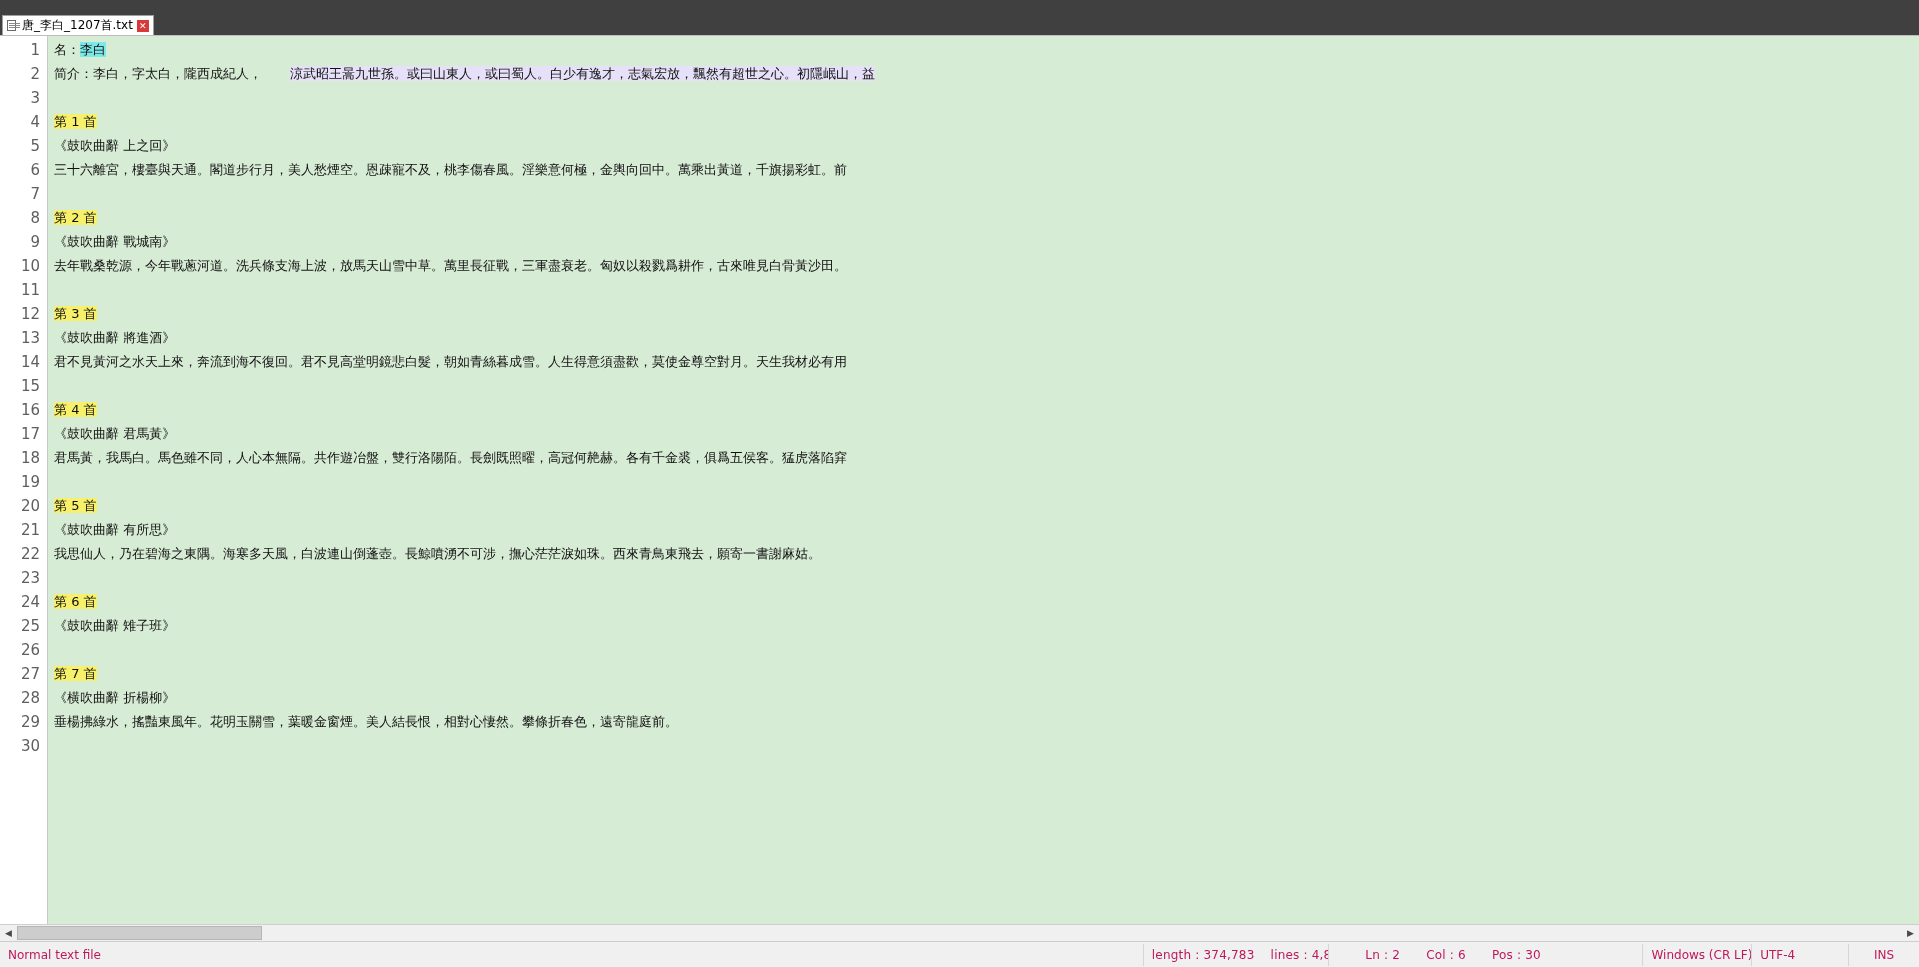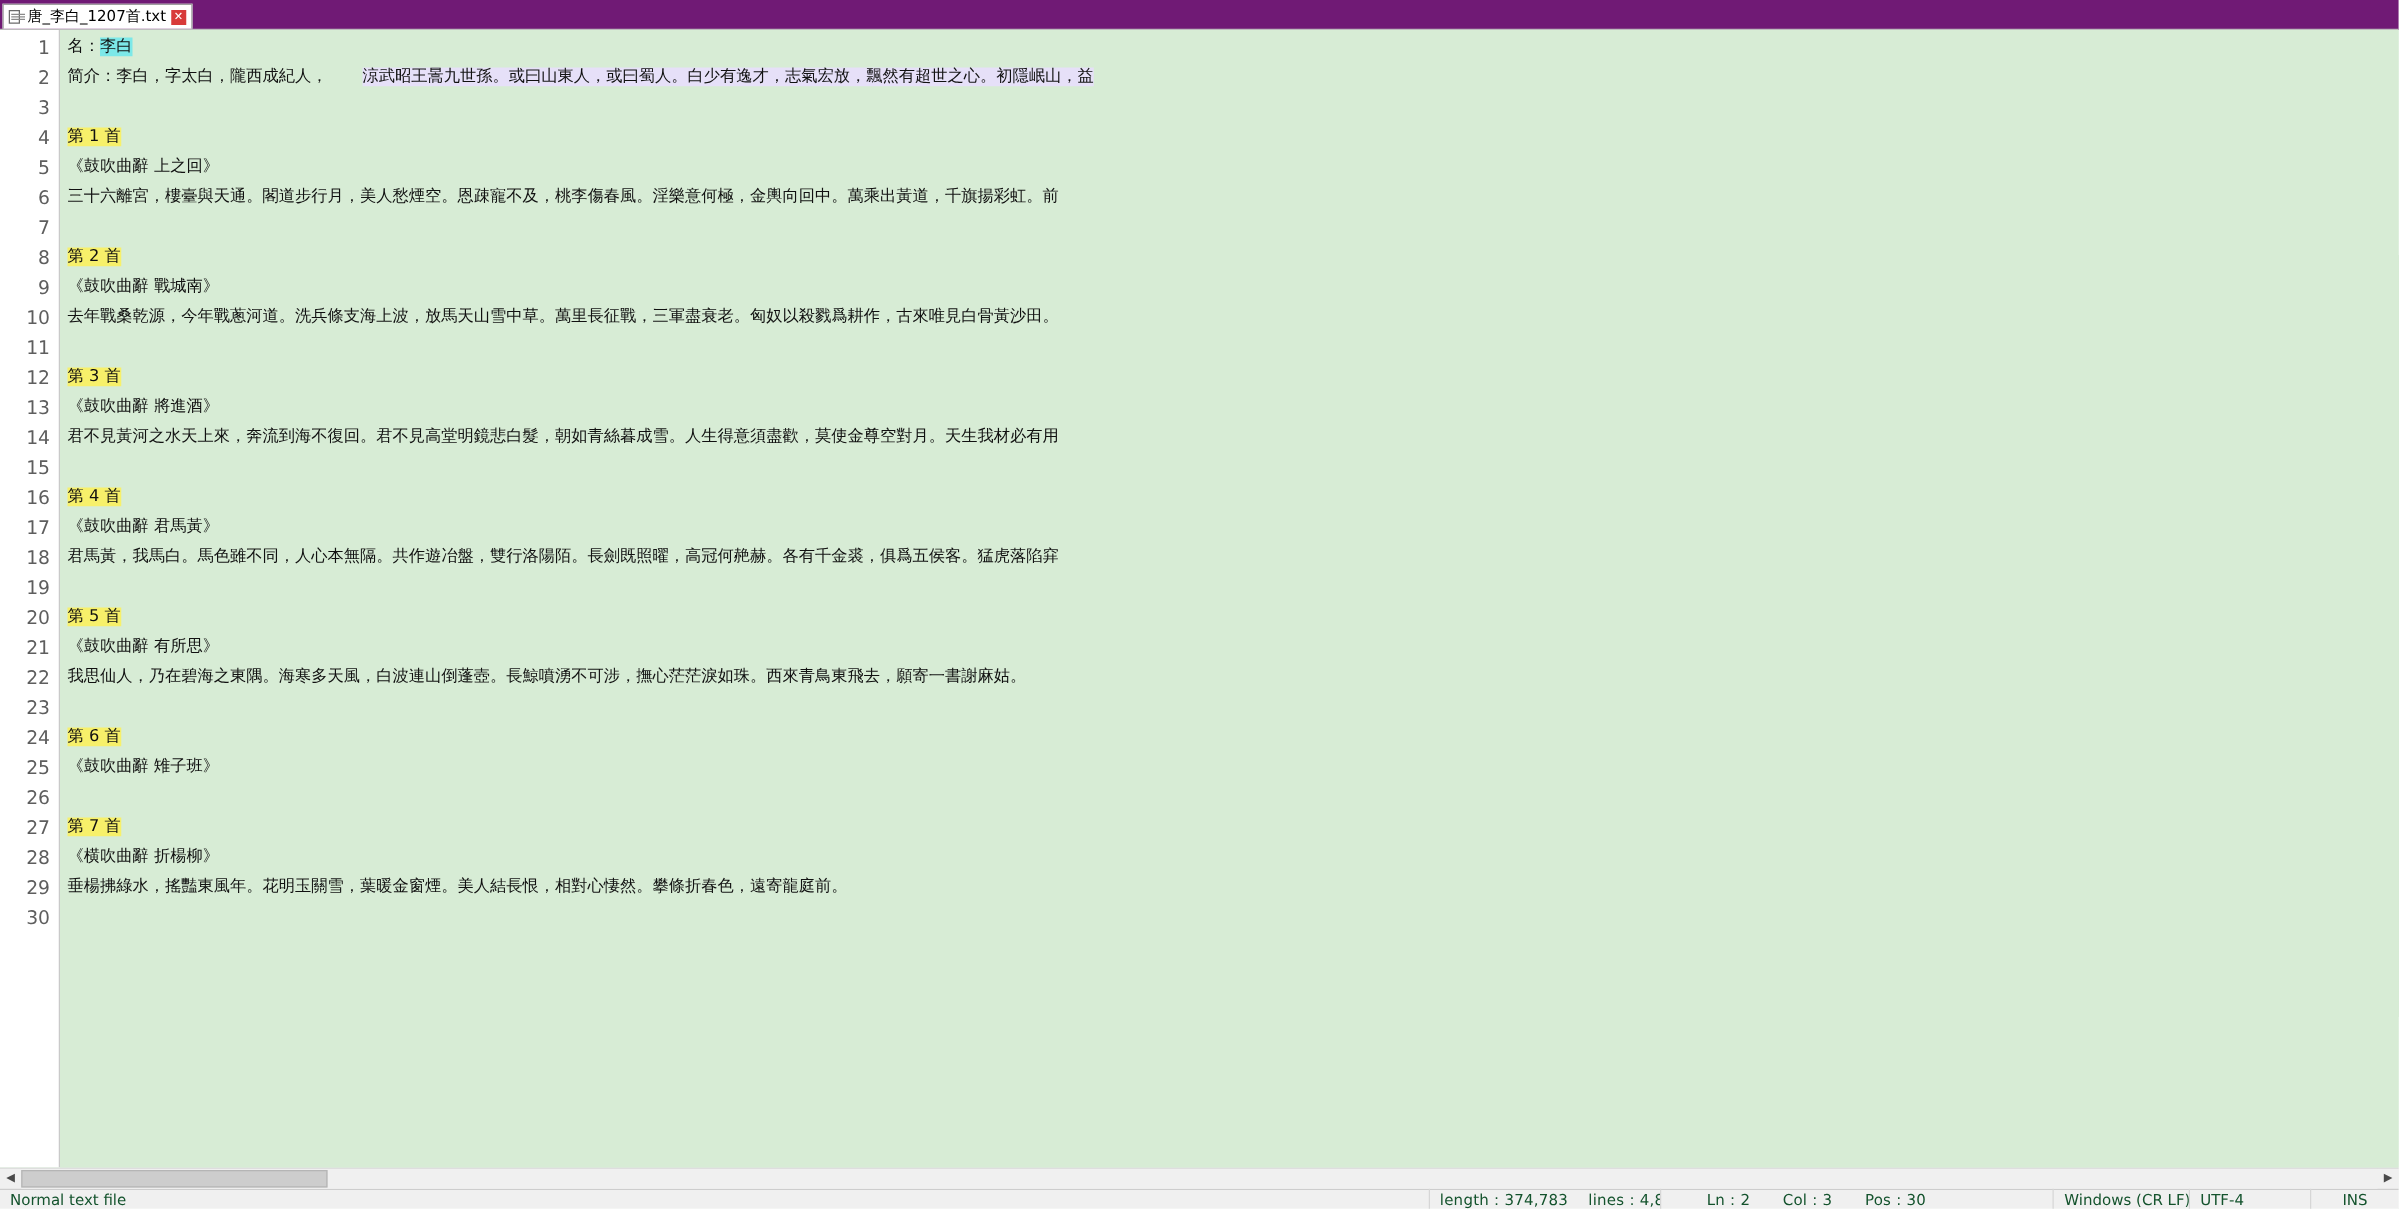--- a/index.html
+++ b/index.html
@@ -18,22 +18,22 @@
   #app {
     width: 1919px;
     height: 967px;
     display: flex;
     flex-direction: column;
     background: #ffffff;
   }
 
   
   .tabbar {
-    height: 24px;
-    background: #701a75;
+    height: 36px;
+    background: #404040;
     border-bottom: 1px solid #bdbdbd;
     display: flex;
     align-items: flex-end;
     padding-left: 2px;
     box-sizing: border-box;
   }
   .tab {
     display: flex;
     align-items: center;
     height: 20px;
@@ -174,29 +174,29 @@
     top: 1px;
     width: 245px;
     height: 14px;
     background: #cdcdcd;
     border: 1px solid #b5b5b5;
     box-sizing: border-box;
   }
 
   
   .statusbar {
-    height: 16px;
+    height: 26px;
     flex: none;
     background: #f0f0f0;
     border-top: 1px solid #cdcdcd;
     display: flex;
     align-items: center;
     font-size: 12px;
     font-family: "DejaVu Sans", sans-serif;
-    color: #14532d;
+    color: #be185d;
     box-sizing: border-box;
   }
   .sb-cell {
     height: 22px;
     line-height: 22px;
     padding: 0 8px;
     box-sizing: border-box;
     white-space: nowrap;
     overflow: hidden;
     border-right: 1px solid #d6d6d6;
@@ -305,21 +305,21 @@
   <div class="statusbar">
     <div class="sb-cell sb-filetype">Normal text file</div>
     <div class="sb-cell sb-doc">
       <span>length : 374,783</span>
       &nbsp;&nbsp;
       <span>lines : 4,832</span>
     </div>
     <div class="sb-cell sb-caret">
       <span class="caret-group">
         <span>Ln : 2</span>
-        <span>Col : 3</span>
+        <span>Col : 6</span>
         <span>Pos : 30</span>
       </span>
     </div>
     <div class="sb-cell sb-eol">Windows (CR LF)</div>
     <div class="sb-cell sb-enc">UTF-4</div>
     <div class="sb-cell sb-ins">INS</div>
   </div>
 
 </div>
 

